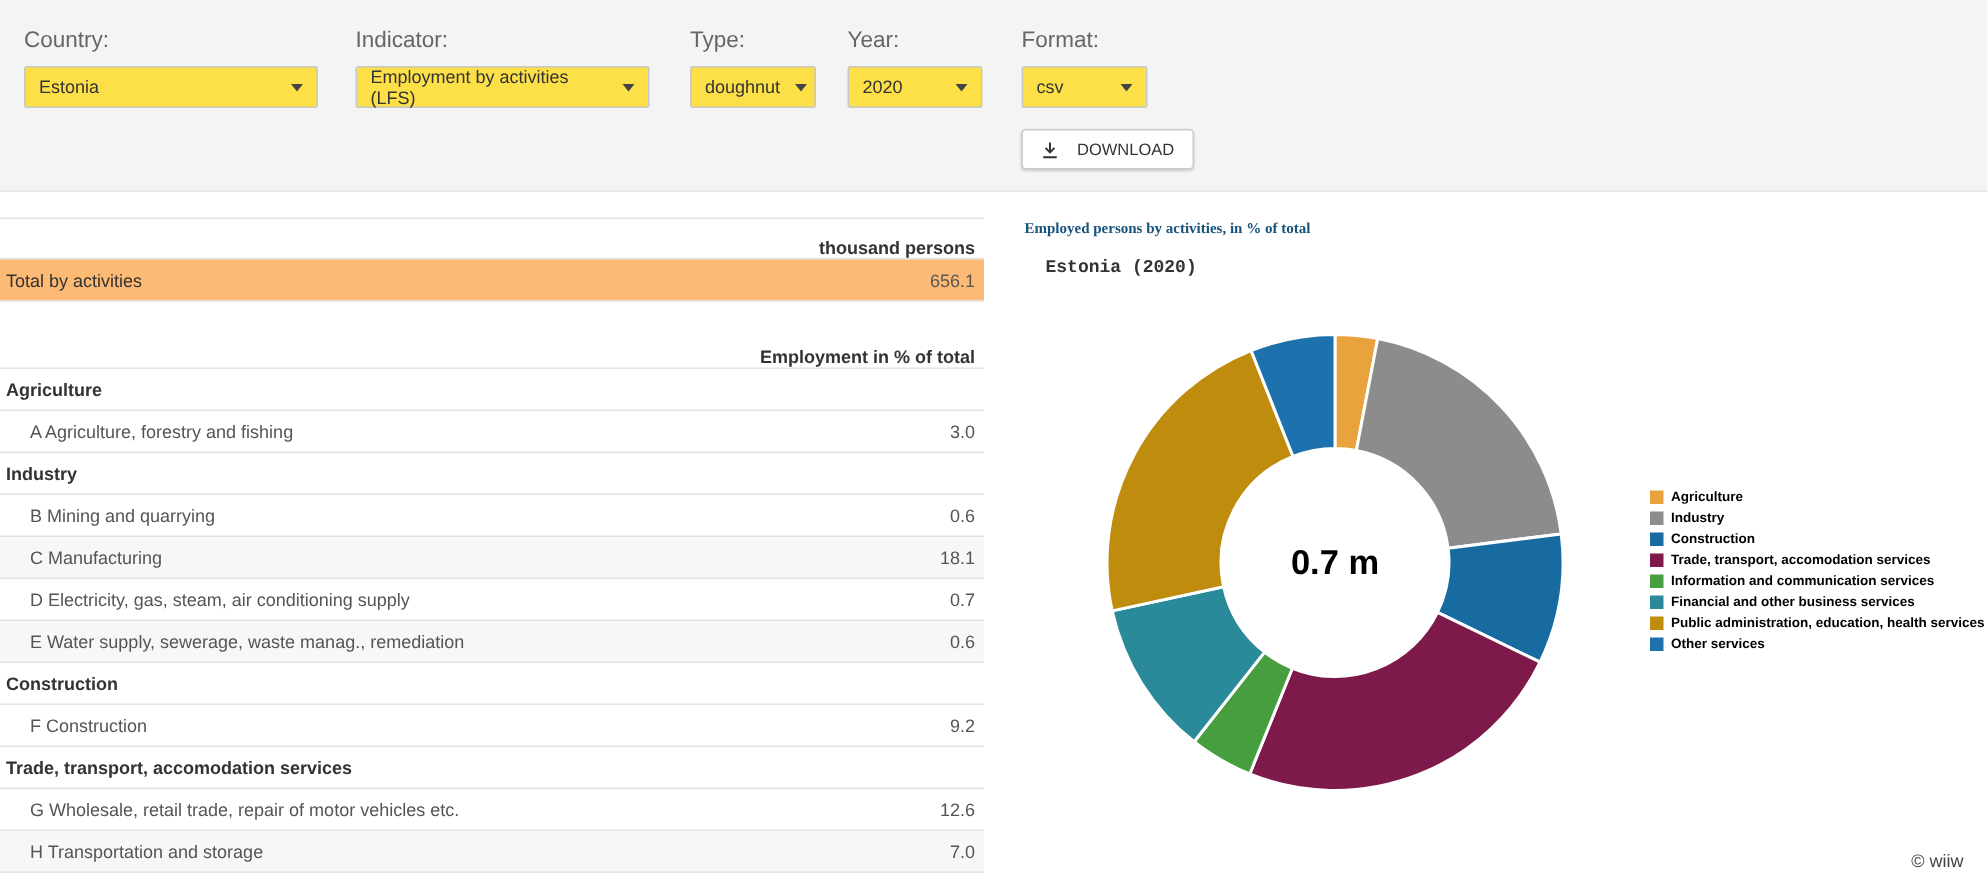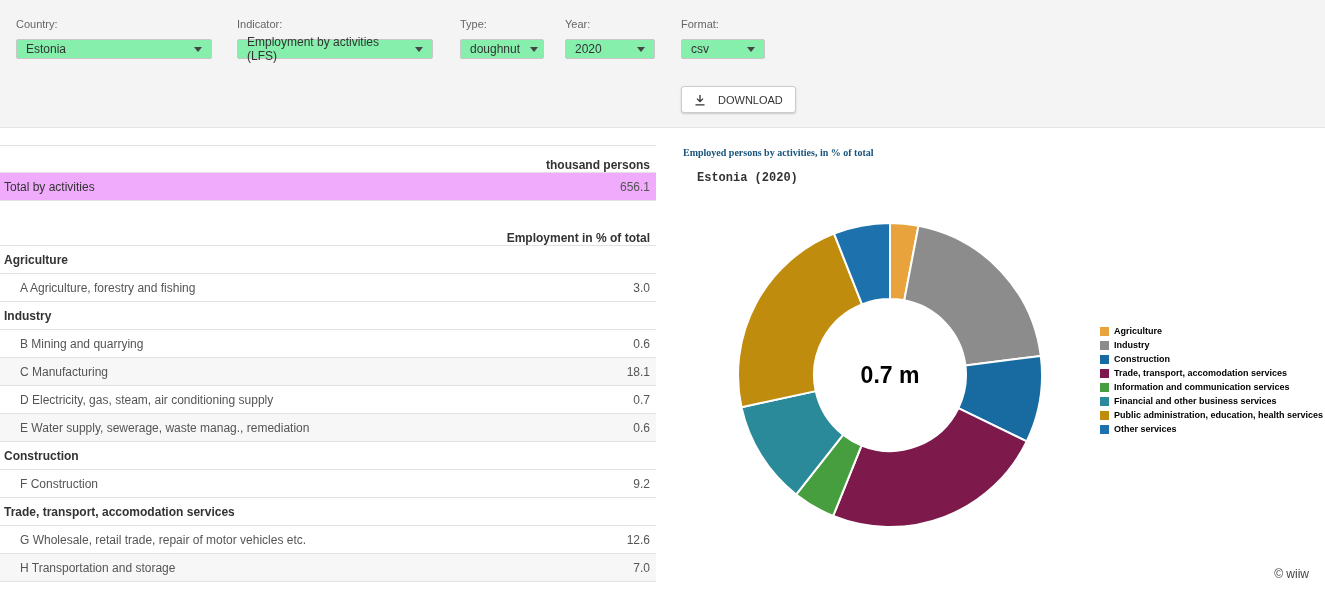--- a/index.html
+++ b/index.html
@@ -12,26 +12,26 @@
     overflow: hidden;
   }
   
   .filter-bar {
     position: relative;
     height: 128px;
     background: #f4f4f4;
     border-bottom: 1px solid #e5e5e5;
   }
   .filter-group { position: absolute; top: 18px; }
-  .filter-label { display: block; font-size: 11px; color: #666; margin-bottom: 9px; }
+  .filter-label { display: block; font-size: 15px; color: #666; margin-bottom: 9px; }
   .select {
-    background: #86efac;
+    background: #fde047;
     border: 1px solid #c8c8c8;
     border-radius: 2px;
-    height: 20px;
+    height: 28px;
     display: flex;
     align-items: center;
     justify-content: space-between;
     padding: 0 9px;
     font-size: 12px;
     color: #333;
     cursor: pointer;
   }
   .caret {
     width: 0; height: 0;
@@ -64,21 +64,21 @@
   .trow {
     height: 28px;
     display: flex;
     align-items: center;
     justify-content: space-between;
     border-bottom: 1px solid #e2e2e2;
     padding: 0 6px 0 4px;
   }
   .units-header { border-top: 1px solid #e2e2e2; }
   .units-header, .percent-header { font-weight: bold; justify-content: flex-end; color: #333; align-items: flex-end; }
-  .total-row { background: #f0abfc; }
+  .total-row { background: #fdba74; }
   .spacer { height: 17px; }
   .section-header { font-weight: bold; color: #333; }
   .data-row { padding-left: 20px; color: #555; }
   .data-row.alt { background: #f7f7f7; }
   .cell-value { color: #555; }
   
   .chart-panel { position: relative; flex: 1; height: 461px; }
   .chart-title {
     position: absolute; left: 27px; top: 19px;
     font-family: "Liberation Serif", serif;

